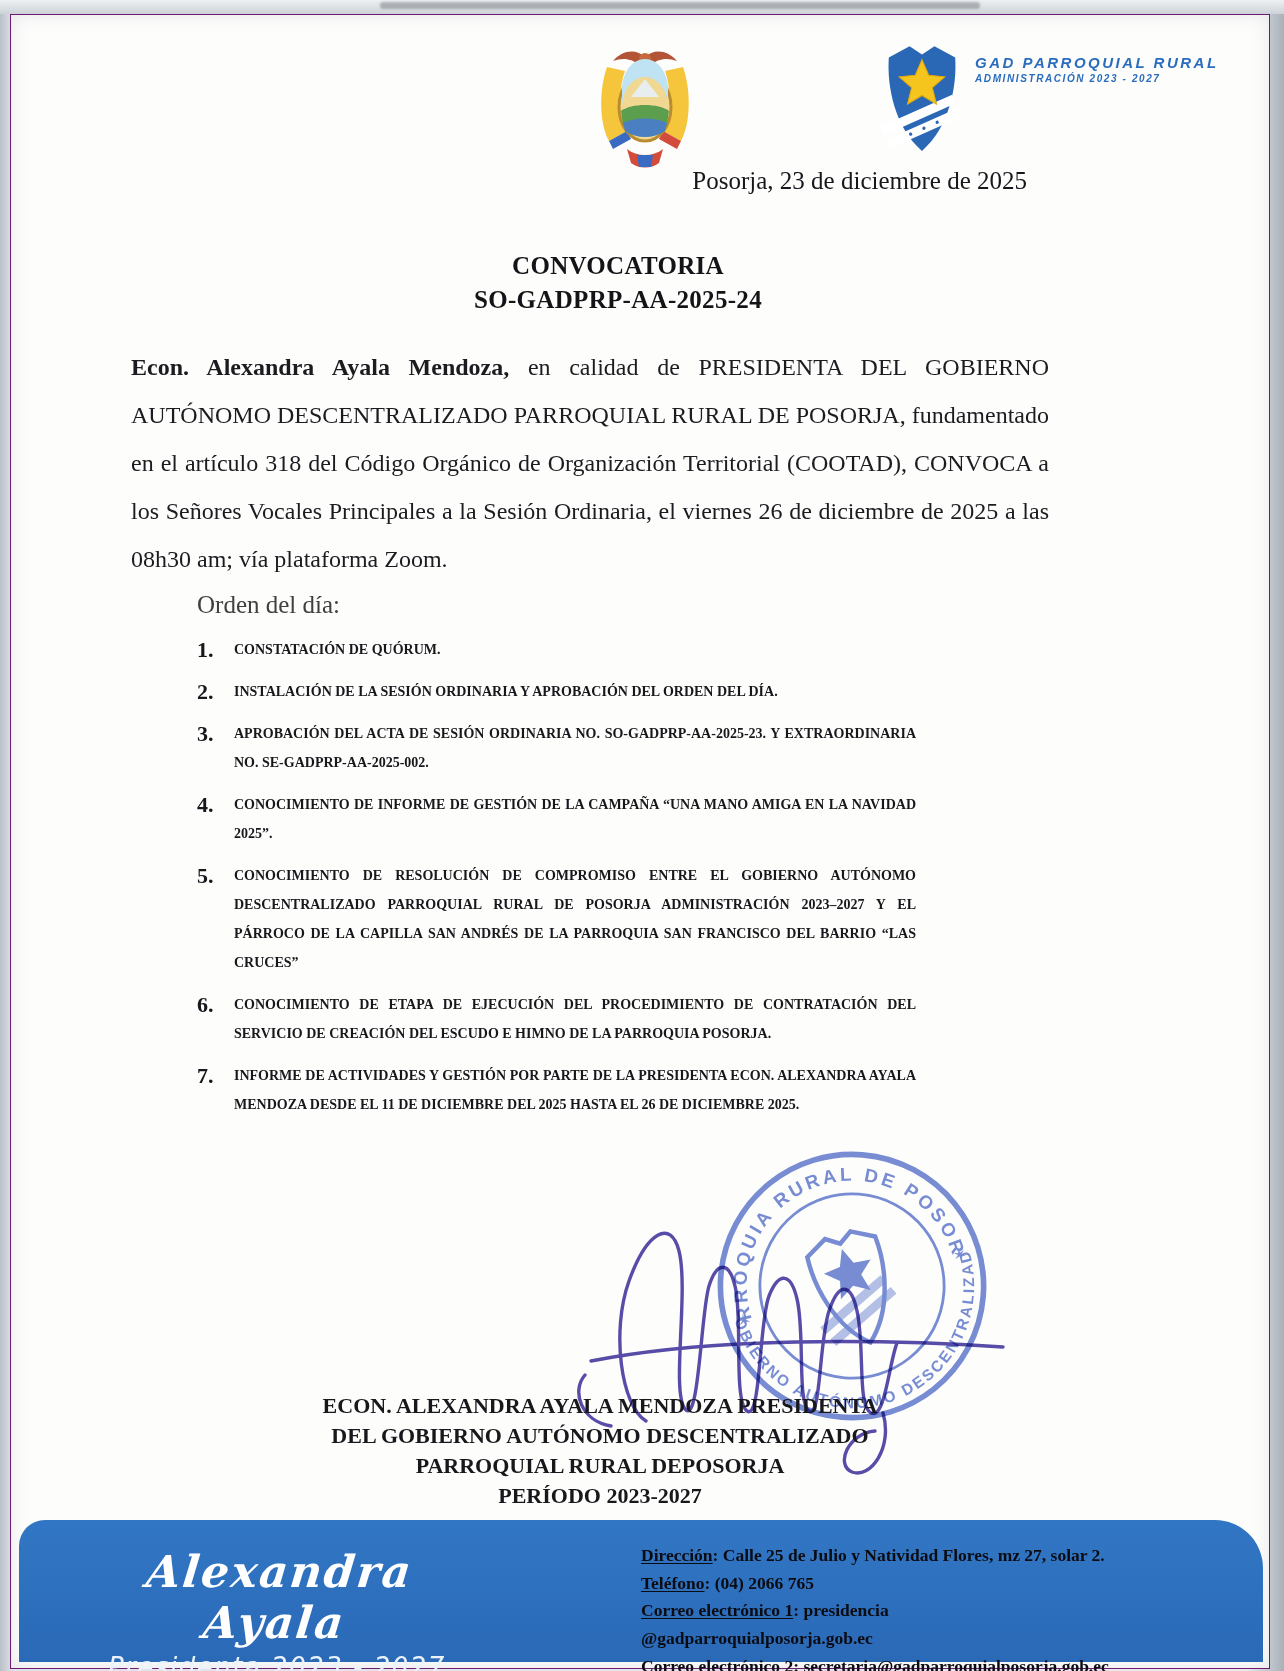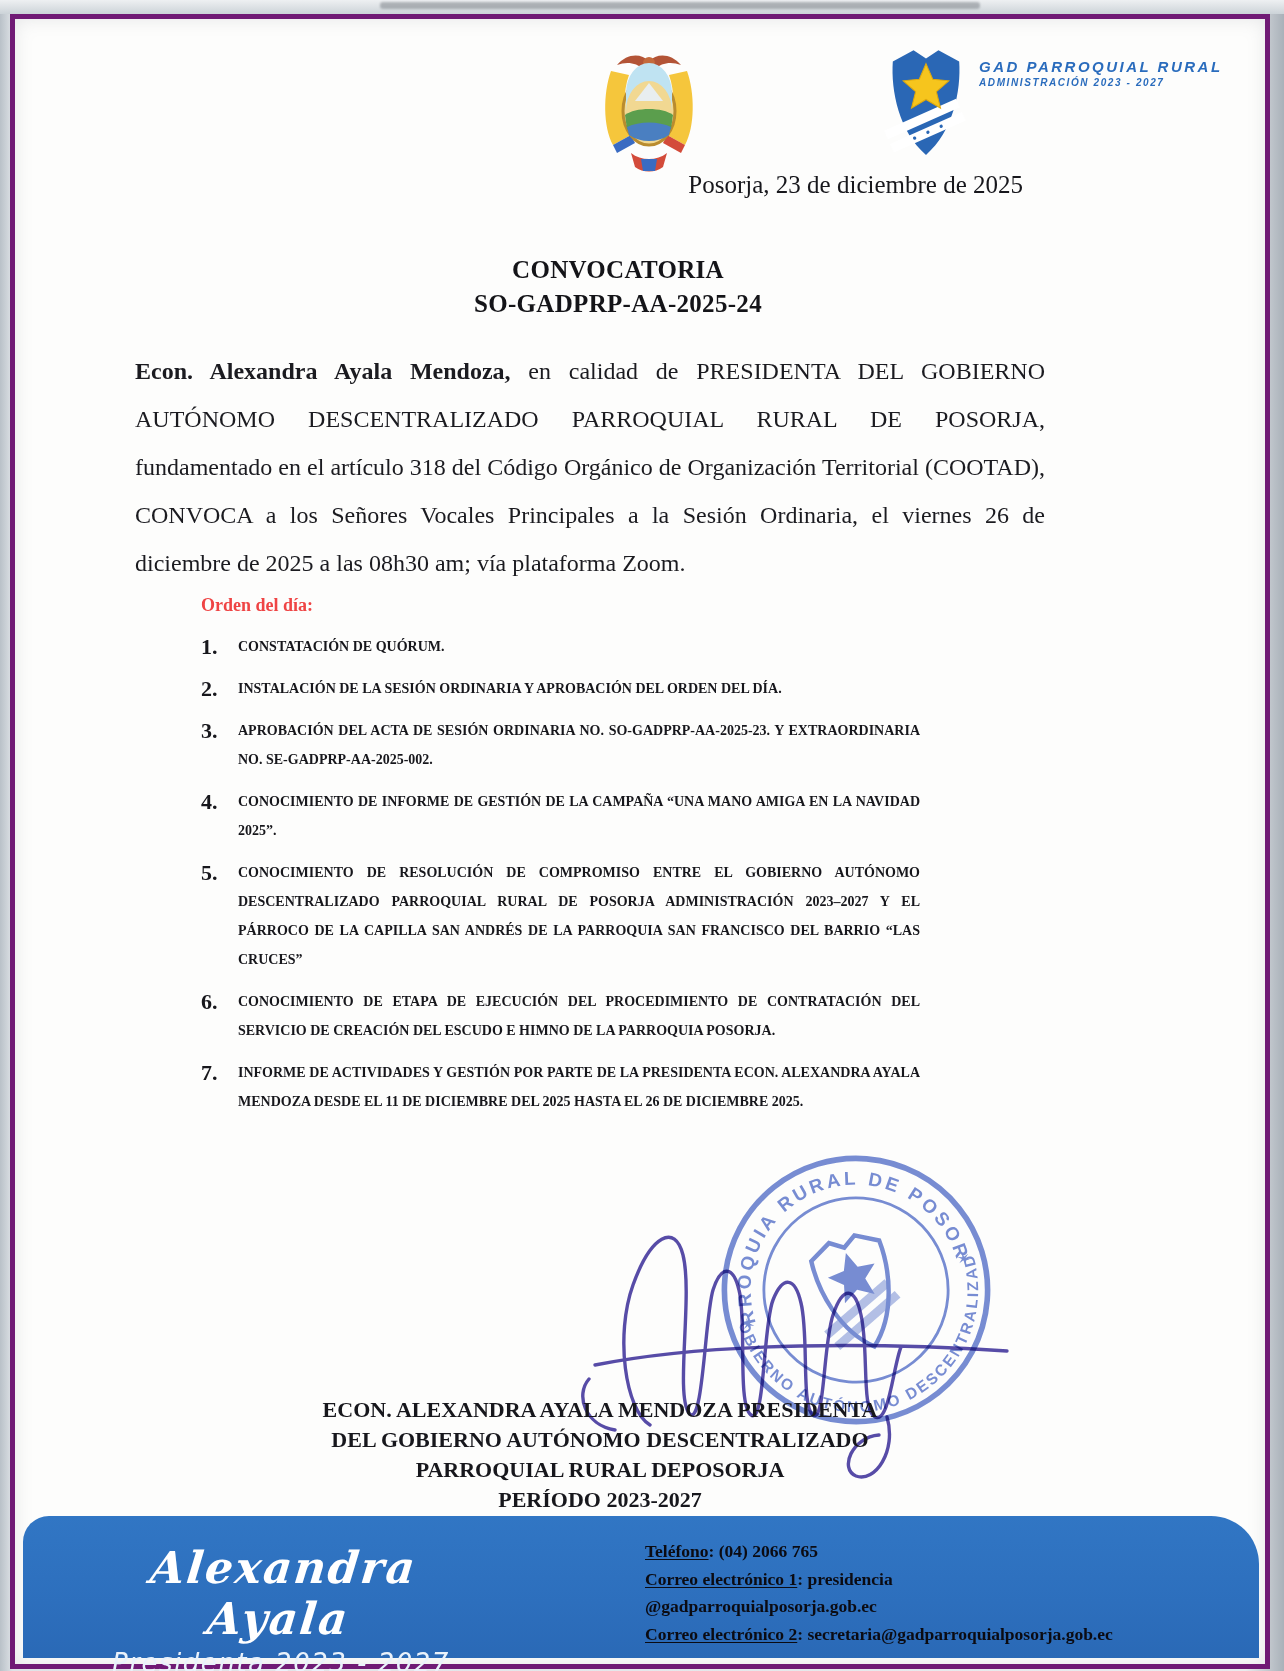--- a/index.html
+++ b/index.html
@@ -7,21 +7,21 @@
     width:1284px;height:1671px;position:relative;overflow:hidden;
     background:linear-gradient(90deg,#b9c1c8 0,#dfe3e7 1%,#e9ebed 97%,#a9b1b9 100%);
     font-family:"Liberation Serif",serif;
   }
   .scan-topband{position:absolute;top:0;left:0;right:0;height:14px;
     background:linear-gradient(180deg,#eef0f2,#ccd3d8);}
   .scan-smudge{position:absolute;top:2px;left:380px;width:600px;height:7px;
     background:#6a7077;opacity:.45;border-radius:3px;filter:blur(1px);}
   .page{
     position:absolute;top:14px;left:10px;right:14px;bottom:2px;
-    background:#fdfdfc;border:5px solid #701a75;
+    background:#fdfdfc;border:1px solid #701a75;
     box-shadow:inset 0 0 18px rgba(120,130,140,.18);
   }
   
   .letterhead{position:relative;height:150px;}
   .coat{position:absolute;left:582px;top:30px;width:104px;height:126px;}
   .logo{position:absolute;left:868px;top:26px;display:flex;align-items:flex-start;}
   .logo-shield{width:86px;height:112px;}
   .logo-text{margin-left:10px;margin-top:14px;line-height:1.05;
     font-family:"Liberation Sans",sans-serif;}
   .logo-l1{font-size:15px;font-weight:bold;font-style:italic;letter-spacing:2.5px;color:#2a6cbd;}
@@ -30,21 +30,21 @@
   
   .date-line{margin-top:2px;text-align:right;padding-right:242px;
     font-size:25px;color:#17171c;}
   .doc-title{margin-top:54px;text-align:center;transform:translateX(-22px);
     font-weight:bold;font-size:25px;color:#141418;line-height:1.35;letter-spacing:.3px;}
   
   .col{padding-left:120px;padding-right:220px;}
   .intro{margin:26px 0 0 0;font-size:24px;line-height:48px;color:#1b1b20;
     text-align:justify;}
   .intro .b{font-weight:bold;}
-  .agenda-head{margin-top:8px;margin-left:66px;font-weight:bold;font-size:18px;color:#ef4444;}
+  .agenda-head{margin-top:8px;margin-left:66px;font-weight:normal;font-size:25px;color:#404040;}
   .agenda{margin-top:16px;margin-left:66px;}
   .agenda-item{display:flex;margin-bottom:13px;}
   .agenda-item .num{width:37px;flex:0 0 37px;font-weight:bold;font-size:22px;line-height:29px;color:#17171c;}
   .agenda-item .txt{width:682px;font-weight:bold;font-size:14px;line-height:29px;
     color:#17171c;text-align:justify;}
   
   .sig-svg{position:absolute;left:540px;top:1176px;width:460px;height:300px;
     mix-blend-mode:multiply;opacity:.92;}
   .stamp{position:absolute;left:700px;top:1130px;width:282px;height:282px;
     transform:rotate(-17deg);mix-blend-mode:multiply;opacity:.82;}
@@ -197,20 +197,21 @@
     <div>PERÍODO 2023-2027</div>
   </div>
 
   <div class="banner">
     <div class="banner-left">
       <div class="banner-name">Alexandra Ayala</div>
       <div class="banner-role">Presidenta 2023 - 2027</div>
 
     </div>
     <div class="banner-right">
+      <div><span class="lbl">Dirección</span><span>: Calle 25 de Julio y Natividad Flores, mz 27, solar 2.</span></div>
       <div><span class="lbl">Teléfono</span><span>: (04) 2066 765</span></div>
       <div><span class="lbl">Correo electrónico 1</span><span>: presidencia @gadparroquialposorja.gob.ec</span></div>
       <div><span class="lbl">Correo electrónico 2</span><span>: secretaria@gadparroquialposorja.gob.ec</span></div>
 
     </div>
   </div>
 
 </div>
 
 </body></html>

